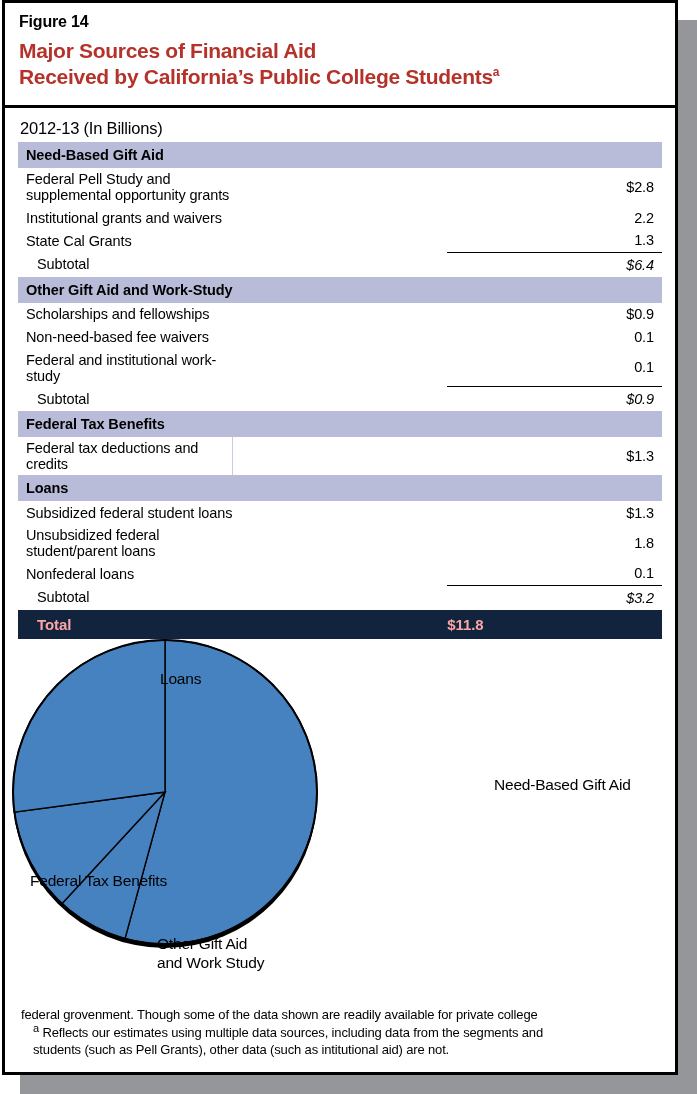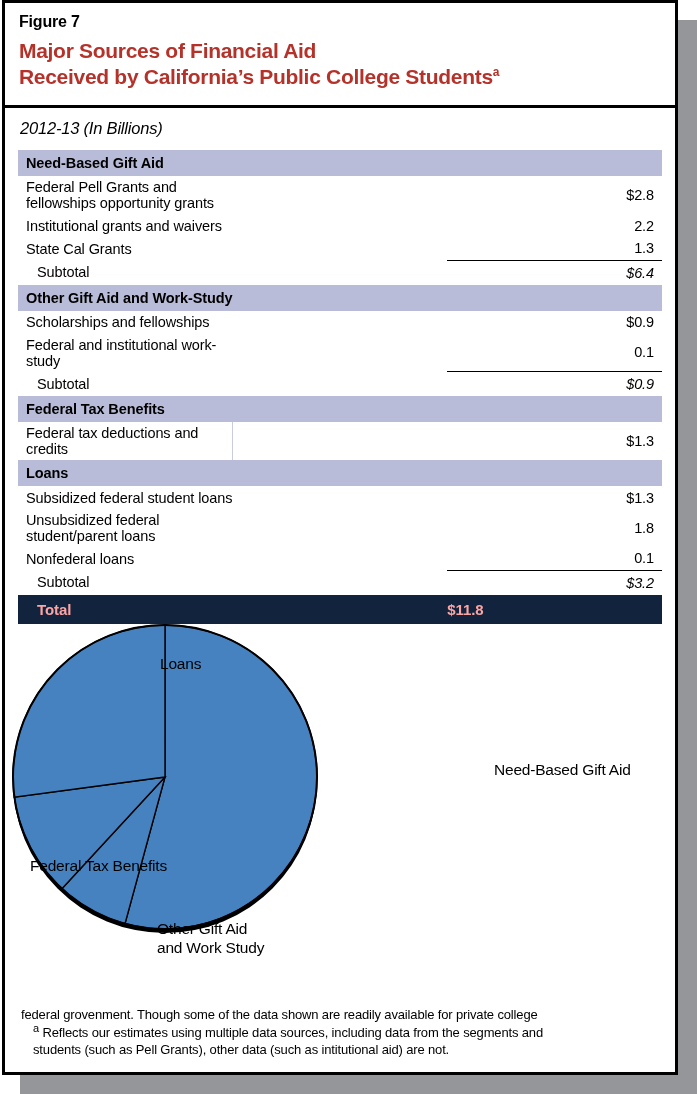--- a/index.html
+++ b/index.html
@@ -38,22 +38,22 @@
     color: #b5322a; font-weight: bold; font-size: 21px;
     line-height: 26px; letter-spacing: -0.3px; margin-top: 5px;
   }
   .fig-title .sup { font-size: 12px; vertical-align: super; line-height: 0; }
 
   .title-rule {
     height: 3px; background:#000000; margin: 7px 0 0 0;
   }
 
   .subtitle {
-    font-style: italic; font-size: 16.5px; color:#000000;
-    padding: 11px 0 12px 15px; letter-spacing: -0.2px;
+    font-size: 16.5px; color:#000000;
+    padding: 11px 0 4px 15px; letter-spacing: -0.2px;
   }
 
   
   .table-wrap { padding: 0 13px; }
   table.aid { width: 100%; border-collapse: collapse; table-layout: fixed; }
   table.aid td { font-size: 14.5px; color:#000; letter-spacing:-0.1px; }
 
   tr.section-head td {
     background: #b8bcd8; font-weight: bold; font-size: 14.5px;
     padding: 5px 0 5px 8px; height: 25px;
@@ -100,39 +100,39 @@
 <body>
 
 <div id="root">
 
   <div class="shadow-right"></div>
   <div class="shadow-bottom"></div>
 
   <div class="panel">
 
     <div class="title-block">
-      <div class="fig-num">Figure 7</div>
+      <div class="fig-num">Figure 14</div>
       <div class="fig-title">
         <span>Major Sources of Financial Aid</span><br>
         <span>Received by California’s Public College Students</span><span class="sup">a</span>
       </div>
     </div>
     <div class="title-rule"></div>
 
     <div class="subtitle">2012-13 (In Billions)</div>
 
     <div class="table-wrap">
       <table class="aid">
         <tbody>
 
           <tr class="section-head">
             <td colspan="3">Need-Based Gift Aid</td>
           </tr>
           <tr class="data">
-            <td>Federal Pell Grants and fellowships opportunity grants</td>
+            <td>Federal Pell Study and supplemental opportunity grants</td>
             <td class="mid"></td>
             <td class="amt">$2.8</td>
           </tr>
           <tr class="data">
             <td>Institutional grants and waivers</td>
             <td class="mid"></td>
             <td class="amt">2.2</td>
           </tr>
           <tr class="data ruled">
             <td>State Cal Grants</td>
@@ -145,20 +145,25 @@
             <td class="amt">$6.4</td>
           </tr>
 
           <tr class="section-head">
             <td colspan="3">Other Gift Aid and Work-Study</td>
           </tr>
           <tr class="data">
             <td>Scholarships and fellowships</td>
             <td class="mid"></td>
             <td class="amt">$0.9</td>
+          </tr>
+          <tr class="data">
+            <td>Non-need-based fee waivers</td>
+            <td class="mid"></td>
+            <td class="amt">0.1</td>
           </tr>
           <tr class="data ruled">
             <td>Federal and institutional work-study</td>
             <td class="mid"></td>
             <td class="amt">0.1</td>
           </tr>
           <tr class="data subtotal">
             <td>Subtotal</td>
             <td class="mid"></td>
             <td class="amt">$0.9</td>

